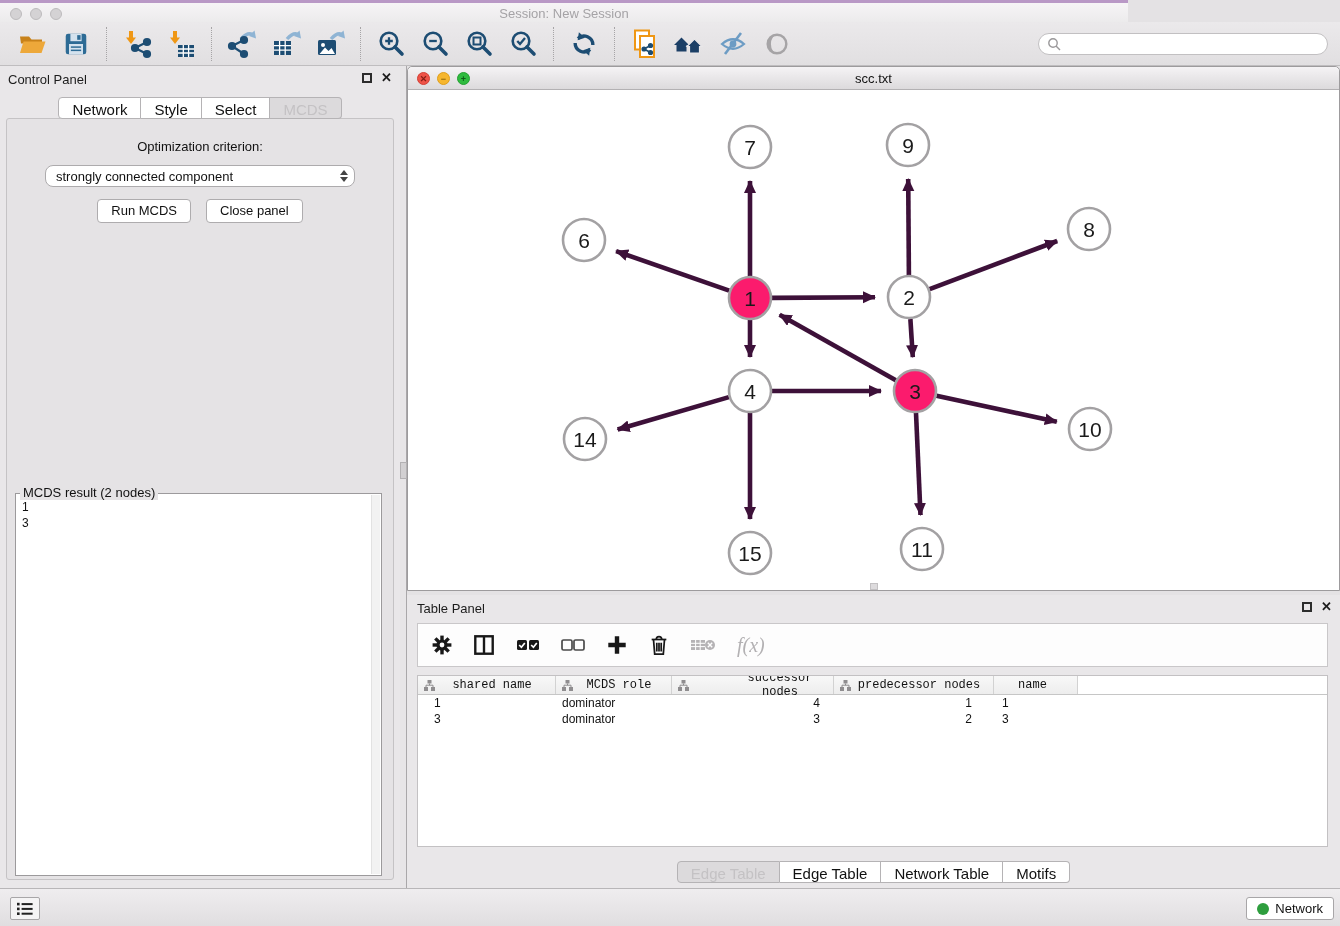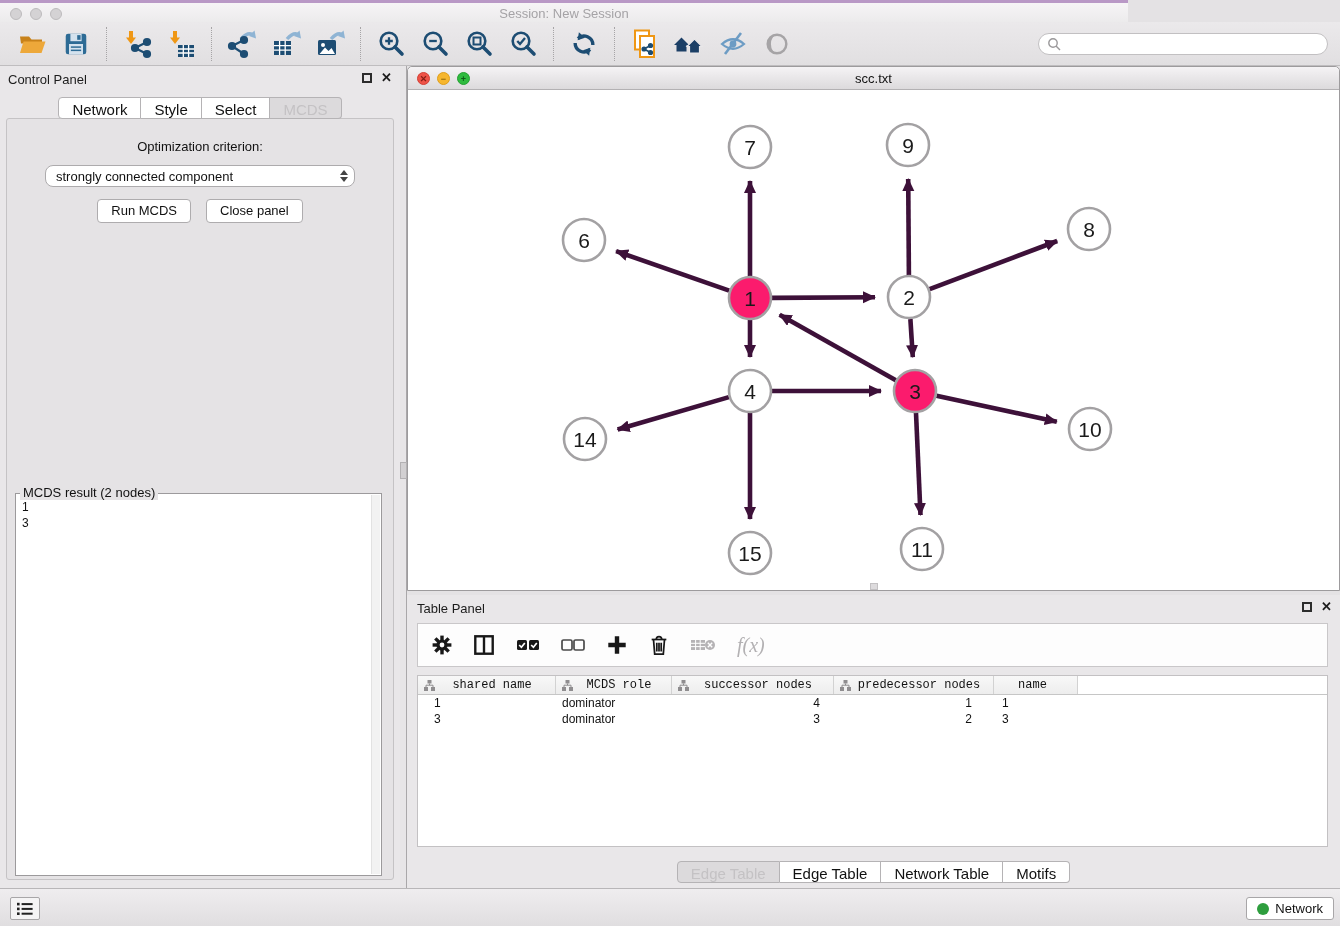--- a/index.html
+++ b/index.html
@@ -94,21 +94,21 @@
   .tp-table { position:absolute; left:10px; right:12px; top:80px; height:172px;
     background:#fff; border:1px solid #c3c1c3; overflow:hidden; }
   .thead { display:flex; height:19px; border-bottom:1px solid #c6c6c6;font-family:Liberation Mono, monospace; }
   .th { display:flex; align-items:center; background:linear-gradient(#f8f8f8,#ededed);
     border-right:1px solid #d2d2d2; font-size:12px; color:#111; cursor:pointer; }
   .th .th-icon { margin-left:6px; flex:none; }
   .th .th-label { flex:1; text-align:center; padding-right:6px; }
   .th.filler { flex:1; background:#fff; border-right:none; }
   .tr { display:flex; height:16px; }
   .td { font-size:12px; color:#111; line-height:16px; }
-  .col0 { width:138px; } .col1 { width:116px; } .col2 { width:162px; } .col3 { width:160px; } .col4 { width:84px; }
+  .col0 { width:138px; } .col1 { width:116px; } .col2 { width:162px;gap:44px; } .col3 { width:160px; } .col4 { width:84px; }
   .td.col0 { padding-left:16px; } .td.col1 { padding-left:6px; }
   .td.col2 { text-align:right; padding-right:14px; } .td.col3 { text-align:right; padding-right:22px; }
   .td.col4 { padding-left:8px; }
   .tp-tabs { position:absolute; left:0; right:0; top:266px; display:flex; justify-content:center; }
 
   
   .statusbar { position:absolute; left:0; top:888px; width:1340px; height:38px;
     background:linear-gradient(#efedef,#e0dee0); border-top:1px solid #b8b6b8; }
   .sb-list-btn { position:absolute; left:10px; top:8px; width:30px; height:23px;
     background:#f5f4f5; border:1px solid #a8a6a8; border-radius:2px;

